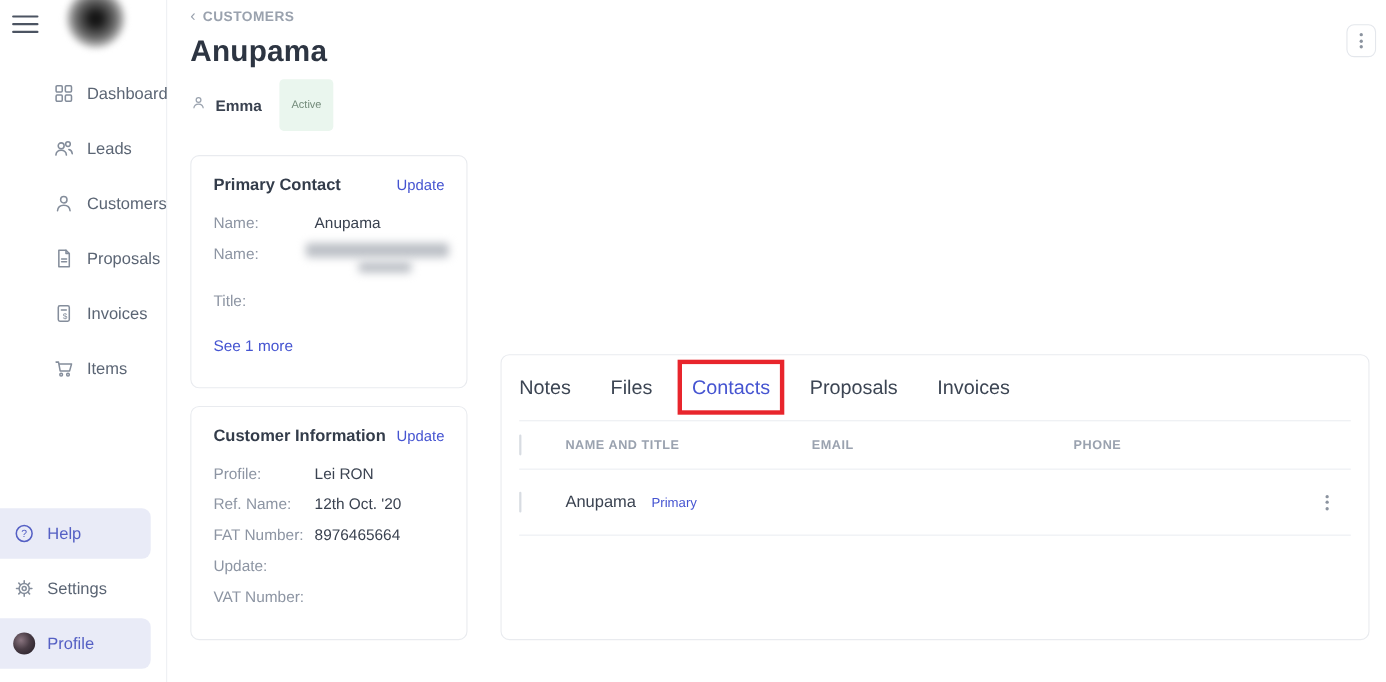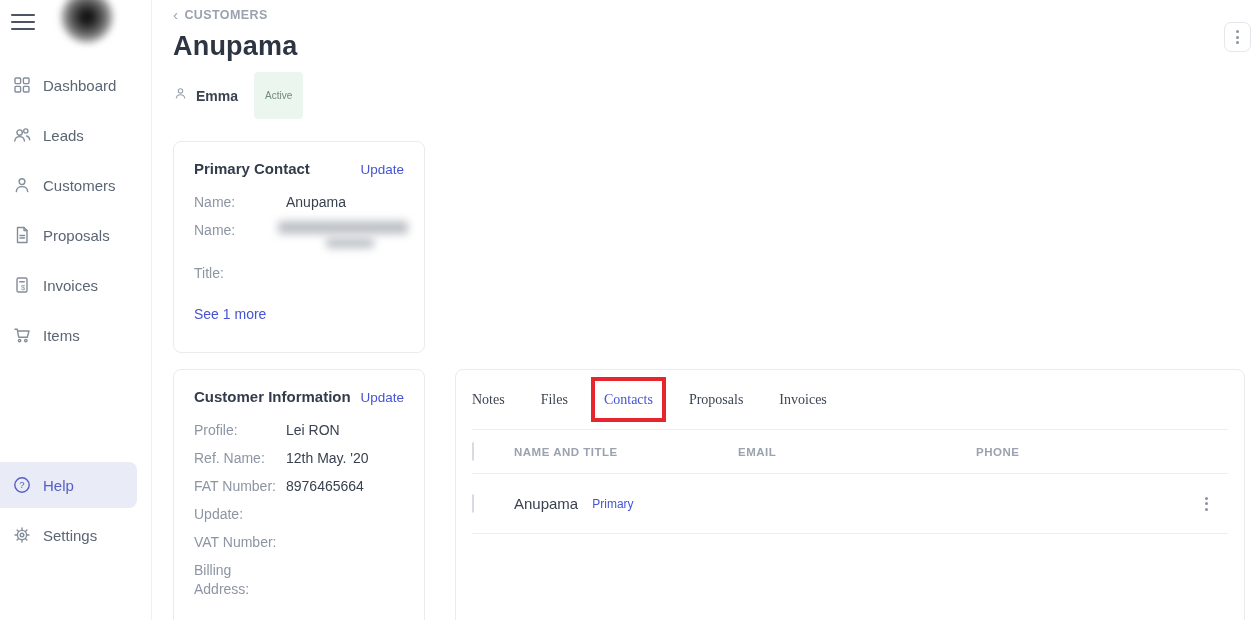--- a/index.html
+++ b/index.html
@@ -9,21 +9,21 @@
 
   
   .sidebar { position:relative; width:152px; height:620px; border-right:1px solid #eef0f3; background:#fff; flex:0 0 152px; }
   .sidebar-top { position:relative; height:52px; }
   .hamburger { position:absolute; left:11px; top:14px; width:24px; height:16px;
                display:flex; flex-direction:column; justify-content:space-between; cursor:pointer; }
   .hamburger i { display:block; height:2px; background:#4c5462; border-radius:1px; }
   .logo-blur { position:absolute; left:60px; top:-10px; width:54px; height:54px; border-radius:50%;
                background:radial-gradient(circle, #141414 12%, #6e6e6e 48%, #c9c9c9 68%, rgba(255,255,255,0) 74%);
                filter:blur(3px); }
-  .side-nav { margin-top:8px; }
+  .side-nav { margin-top:8px;padding-left:36px; }
   .nav-item { display:flex; align-items:center; gap:11px; padding:0 0 0 12px; height:50px; cursor:pointer;
               color:#5b6574; font-size:15px; }
   .nav-icon { width:20px; height:20px; display:inline-flex; }
   .nav-icon svg { width:20px; height:20px; stroke:#848d9b; fill:none; stroke-width:1.4; stroke-linecap:round; stroke-linejoin:round; }
   .sidebar-bottom { position:absolute; top:462px; left:0; width:152px; display:flex; flex-direction:column; }
   .bottom-item { display:flex; align-items:center; gap:11px; padding-left:12px; height:46px; width:137px;
                  border-radius:0 8px 8px 0; color:#5b6574; font-size:15px; cursor:pointer; margin-bottom:4px; }
   .bottom-item.hl { background:#e9ebf7; color:#5560c4; }
   .bottom-item.hl .nav-icon svg { stroke:#5560c4; }
   .avatar { width:20px; height:20px; border-radius:50%;
@@ -59,21 +59,21 @@
   .blob { display:block; height:13px; border-radius:3px; background:#bcc0c6; filter:blur(4px); }
   .blob.l1 { width:130px; margin-left:-8px; }
   .blob.l2 { width:48px; margin-left:40px; height:10px; }
   .field.title-field { margin-top:16px; }
   .see-more { display:inline-block; margin-top:14px; font-size:14px; color:#4554d1; cursor:pointer; }
   .card.pc { height:212px; }
 
   
   .panel { flex:1; border:1px solid #e9ebef; border-radius:8px; background:#fff; height:260px; }
   .tabs { display:flex; gap:36px; align-items:center; height:60px; margin:0 16px; border-bottom:1px solid #eceef2; }
-  .tab { font-size:14px; color:#3c4553; cursor:pointer; position:relative;font-family:Liberation Serif, serif; }
+  .tab { font-size:18px; color:#3c4553; cursor:pointer; position:relative; }
   .tab.active { color:#4152d9; }
   .ann-box { position:absolute; left:-13px; right:-13px; top:-15px; bottom:-14px; border:4px solid #e8252c; pointer-events:none; }
   .toolbar { display:flex; justify-content:flex-end; align-items:center; height:62px; padding:0 12px 0 0; gap:7px; }
   .btn-primary { background:#3d4eb5; color:#fff; border:none; border-radius:6px; height:34px; padding:0 22px;
                  font-size:13.5px; font-weight:bold; cursor:pointer; font-family:"Liberation Sans", sans-serif; }
   .arrow-svg { display:block; }
 
   .table { margin:0 16px; }
   .trow { display:grid; grid-template-columns:42px 224px 238px 1fr 44px; align-items:center; }
   .thead { height:44px; border-bottom:1px solid #eceef2; }
@@ -178,20 +178,24 @@
       <div class="bottom-item">
         <span class="nav-icon">
           <svg viewBox="0 0 20 20">
               <circle cx="10" cy="10" r="4.6"></circle>
               <circle cx="10" cy="10" r="1.8"></circle>
               <path d="M10 3v2.2M10 14.8V17M3 10h2.2M14.8 10H17M5.1 5.1l1.5 1.5M13.4 13.4l1.5 1.5M14.9 5.1l-1.5 1.5M6.6 13.4l-1.5 1.5"></path>
             </svg>
         </span>
         <span class="nav-label">Settings</span>
       </div>
+      <div class="bottom-item hl">
+        <span class="avatar"></span>
+        <span class="nav-label">Profile</span>
+      </div>
     </div>
   </aside>
 
   <main class="main">
 
     <div class="breadcrumb">
       <span class="chev">‹</span>
       <span>CUSTOMERS</span>
     </div>
 
@@ -247,36 +251,32 @@
           <div class="card-head">
             <span class="card-title">Customer Information</span>
             <a class="link" style="color: rgb(69, 84, 209);">Update</a>
           </div>
           <div class="field">
             <span class="flabel">Profile:</span>
             <span class="fvalue">Lei RON</span>
           </div>
           <div class="field">
             <span class="flabel">Ref. Name:</span>
-            <span class="fvalue">12th May. '20</span>
+            <span class="fvalue">12th Oct. '20</span>
           </div>
           <div class="field">
             <span class="flabel">FAT Number:</span>
             <span class="fvalue">8976465664</span>
           </div>
           <div class="field">
             <span class="flabel">Update:</span>
             <span class="fvalue"></span>
           </div>
           <div class="field">
             <span class="flabel">VAT Number:</span>
-            <span class="fvalue"></span>
-          </div>
-          <div class="field">
-            <span class="flabel">Billing Address:</span>
             <span class="fvalue"></span>
           </div>
         </section>
       </div>
 
       <section class="panel">
 
         <div class="tabs">
           <span class="tab">Notes</span>
           <span class="tab">Files</span>

